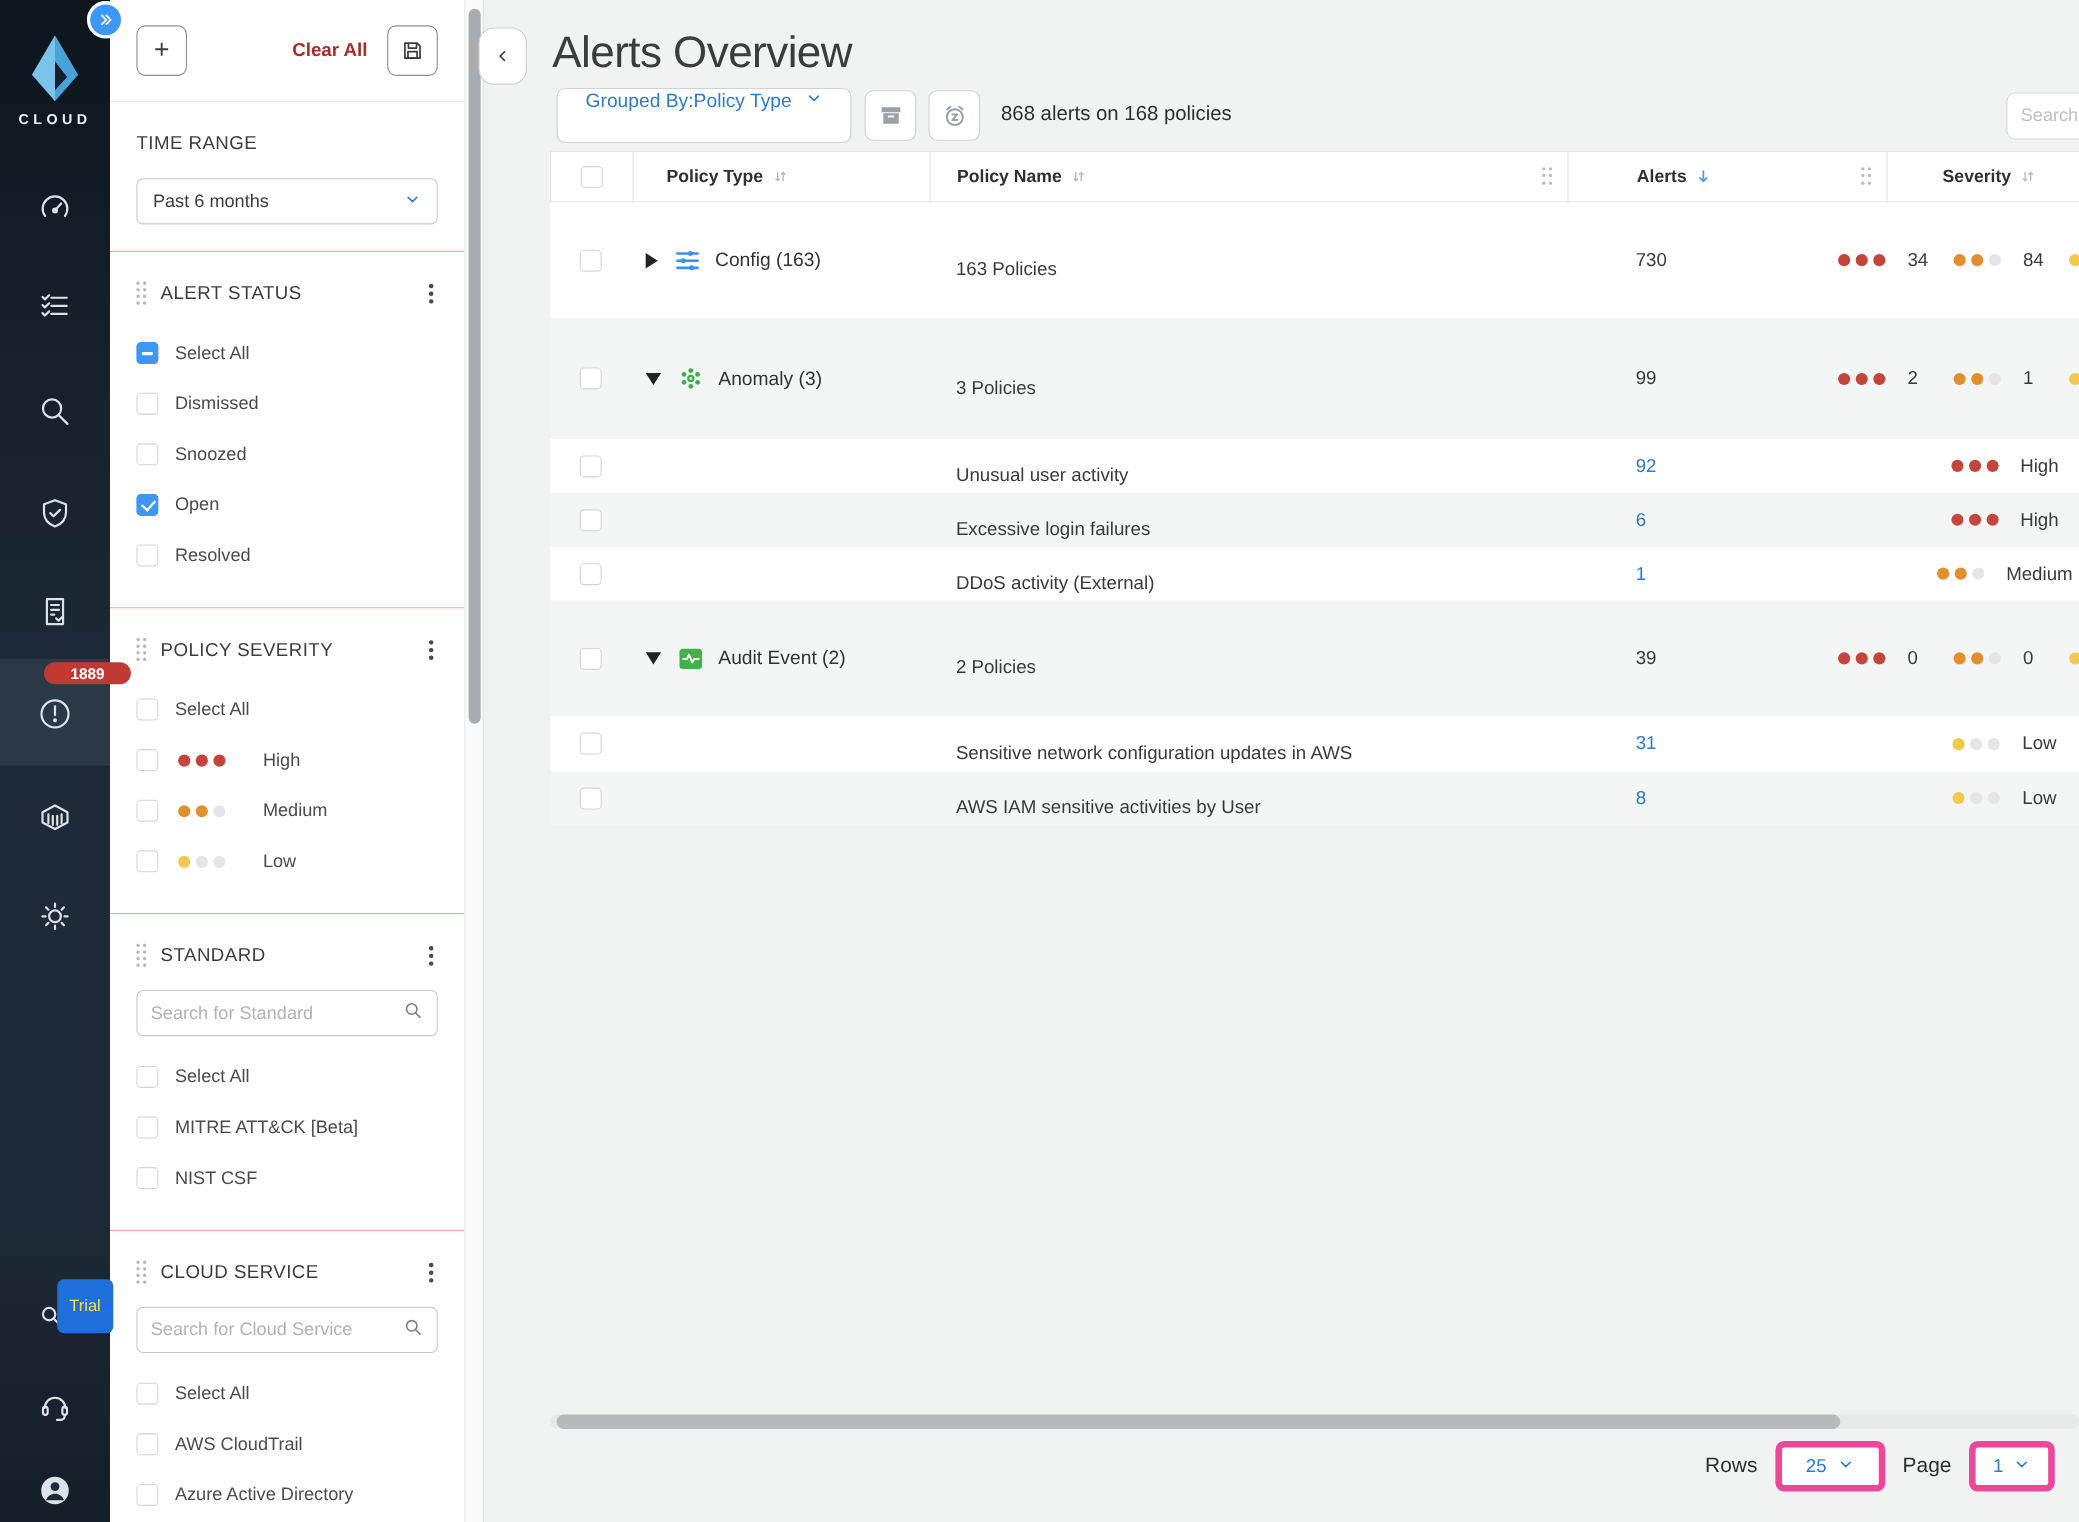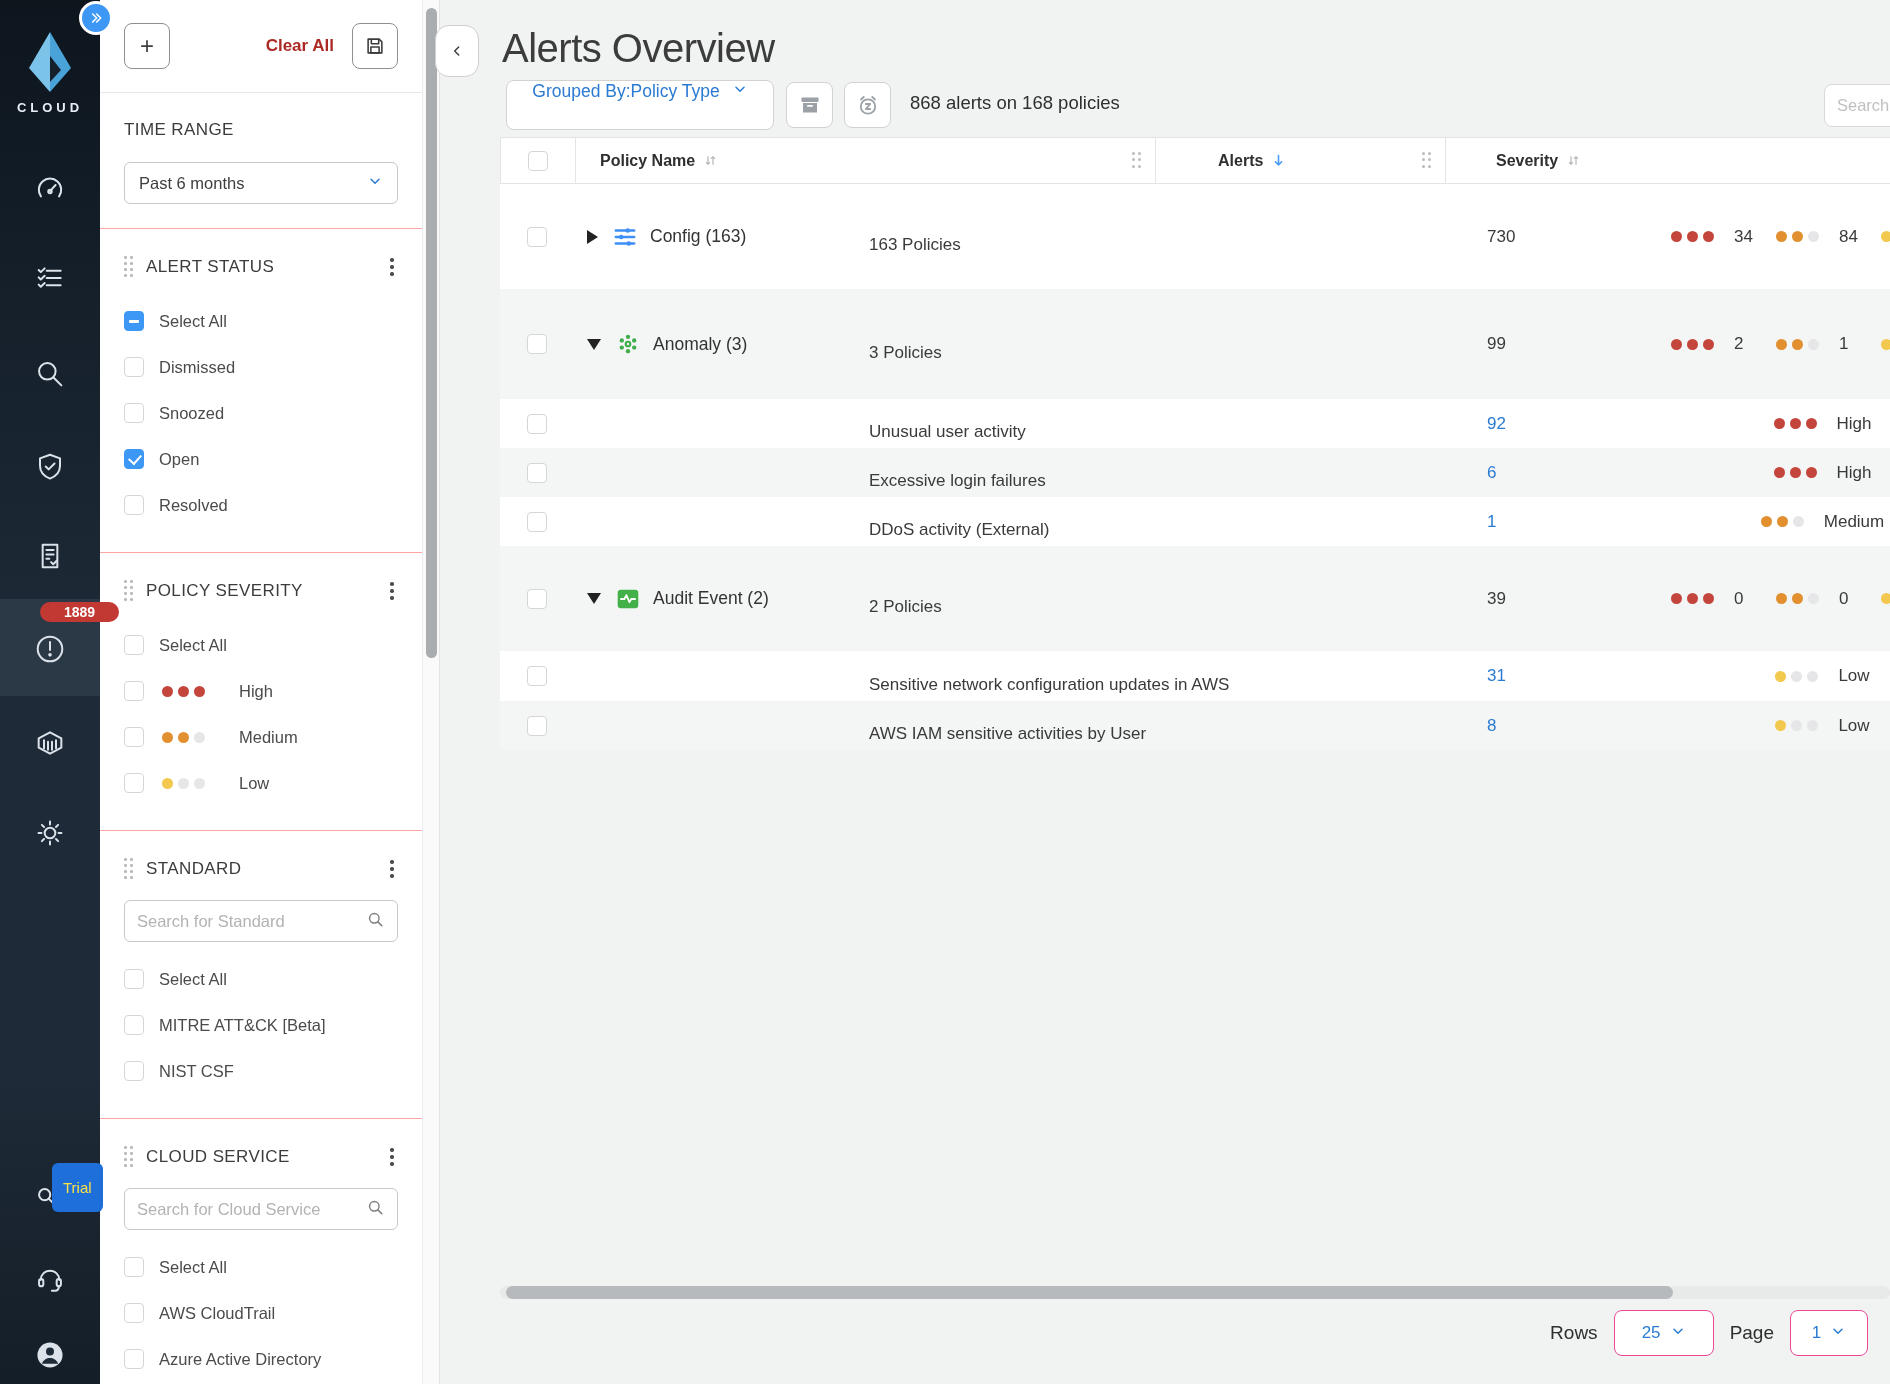--- a/index.html
+++ b/index.html
@@ -118,21 +118,21 @@
   .sev { padding-left:40px; display:flex; flex-direction:row; justify-content:center; gap:12px; }
   .sline { display:flex; align-items:center; }
   .sline .cnt { margin-left:20px; font-size:17px; color:#3a3a3a; min-width:30px; }
   .sline .slabel { margin-left:20px; font-size:17px; color:#3a3a3a; }
 
   
   .hscroll { position:absolute; left:60px; top:1286px; width:1390px; height:13px; background:#e8e9e9; border-radius:7px; }
   .hscroll .thumb { position:absolute; left:6px; top:0; width:1167px; height:13px; background:#b7babc; border-radius:7px; }
   .pager { position:absolute; right:12px; top:1310px; display:flex; align-items:center; gap:16px; }
   .pager .plabel { font-size:19px; color:#2e2e2e; }
-  .pbox { height:46px; background:#fff; border:1px solid #ec4899; border-radius:8px; display:flex; align-items:center;
+  .pbox { height:46px; background:#fff; border:6px solid #ec4899; border-radius:8px; display:flex; align-items:center;
           justify-content:center; gap:9px; font-size:17px; color:#2b7bd3; cursor:pointer; }
   .pbox.rows { width:100px; } .pbox.page { width:78px; margin-right:10px; }
 </style>
 </head>
 <body>
 
 <div class="sidebar">
   <div class="side-highlight"></div>
 
   <div class="logo">
@@ -470,20 +470,29 @@
 
   <div class="top-search">
     <input placeholder="Search" style="">
   </div>
 
   <div class="tbl">
     <div class="thead">
       <div class="th c0">
           <span class="cb"></span>
         </div>
+      <div class="th c1">
+        <span>Policy Type</span>
+        <span class="sort">
+          <svg viewBox="0 0 24 24" stroke="#b9b9b9" stroke-width="2" fill="none" stroke-linecap="round" stroke-linejoin="round">
+            <path d="M8 6v12M8 18l-2.6-2.6M8 18l2.6-2.6"></path>
+              <path d="M16 18V6M16 6l-2.6 2.6M16 6l2.6 2.6"></path>
+          </svg>
+        </span>
+      </div>
       <div class="th c2">
         <span>Policy Name</span>
         <span class="sort">
           <svg viewBox="0 0 24 24" stroke="#b9b9b9" stroke-width="2" fill="none" stroke-linecap="round" stroke-linejoin="round">
             <path d="M8 6v12M8 18l-2.6-2.6M8 18l2.6-2.6"></path>
               <path d="M16 18V6M16 6l-2.6 2.6M16 6l2.6 2.6"></path>
           </svg>
         </span>
         <span class="hdl">
             <i></i>

